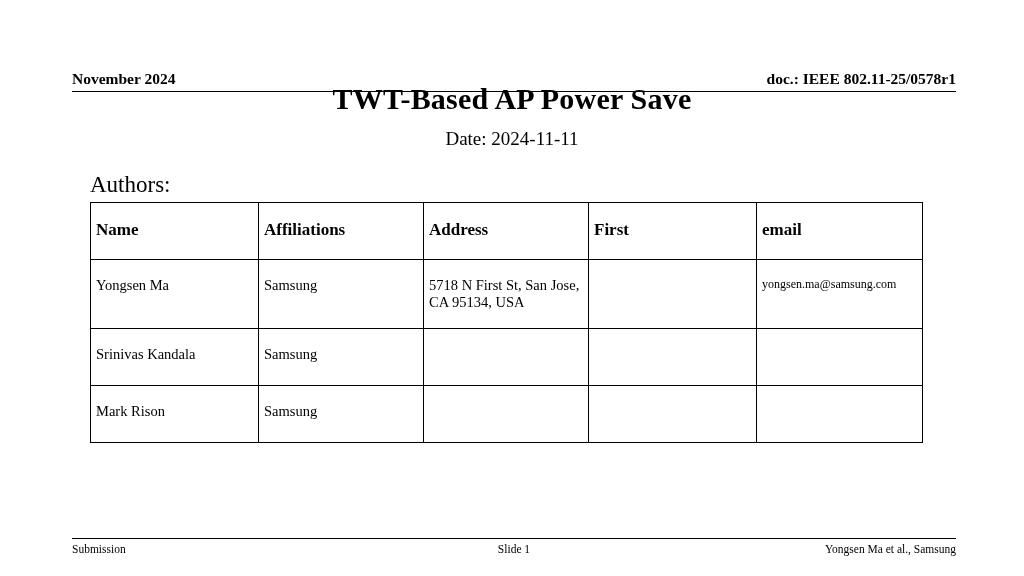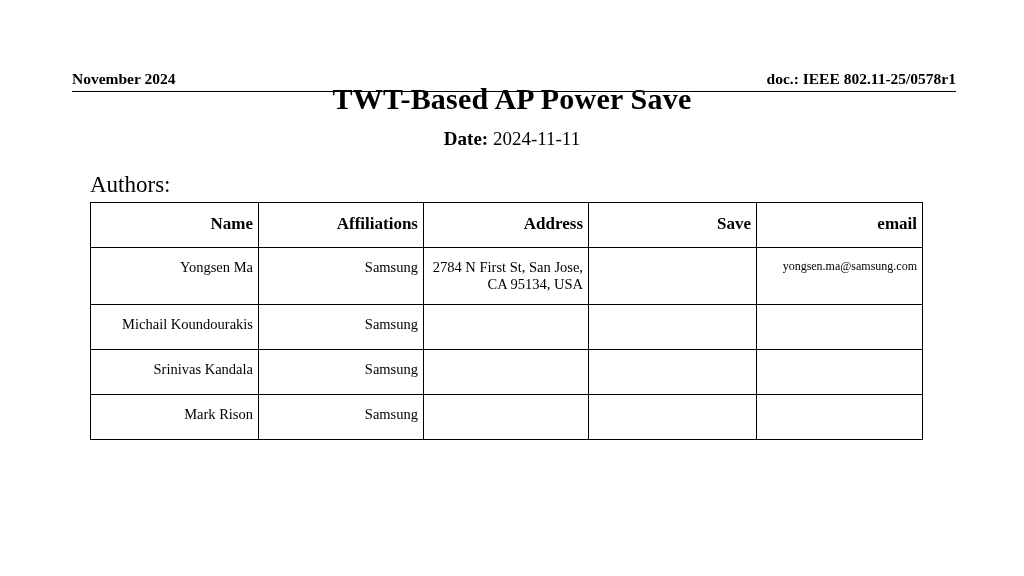--- a/index.html
+++ b/index.html
@@ -51,21 +51,21 @@
     letter-spacing: 0.2px;
   }
   .date-line {
     position: absolute;
     left: 0;
     top: 128px;
     width: 1024px;
     text-align: center;
     font-size: 19px;
   }
-  .date-line .lbl { font-weight: bold; margin-top: 33px; }
+  .date-line .lbl { font-weight: normal; margin-top: 33px; }
   .date-line .val { font-weight: normal; }
 
   .authors-label {
     position: absolute;
     left: 90px;
     top: 172px;
     font-size: 23px;
   }
 
   
@@ -73,23 +73,23 @@
     position: absolute;
     left: 90px;
     top: 202px;
     width: 832px;
     border-collapse: collapse;
     table-layout: fixed;
   }
   .authors-table th,
   .authors-table td {
     border: 1px solid #000;
-    text-align: right;
+    text-align: left;
     vertical-align: top;
-    padding: 11px 5px;
+    padding: 17px 5px;
   }
   .authors-table th {
     font-size: 17px;
     font-weight: bold;
     height: 22px;
   }
   .authors-table td {
     font-size: 14.5px;
     font-weight: normal;
     height: 22px;
@@ -150,50 +150,48 @@
       <col class="col-affil">
       <col class="col-address">
       <col class="col-phone">
       <col class="col-email">
     </colgroup>
     <thead>
       <tr>
         <th>Name</th>
         <th>Affiliations</th>
         <th>Address</th>
-        <th>Save</th>
+        <th>First</th>
         <th>email</th>
       </tr>
     </thead>
     <tbody>
       <tr>
         <td>Yongsen Ma</td>
         <td>Samsung</td>
-        <td>2784 N First St, San Jose, CA 95134, USA</td>
+        <td>5718 N First St, San Jose, CA 95134, USA</td>
         <td></td>
         <td class="email">yongsen.ma@samsung.com</td>
-      </tr>
-      <tr>
-        <td>Michail Koundourakis</td>
-        <td>Samsung</td>
-        <td></td>
-        <td></td>
-        <td class="email"></td>
       </tr>
       <tr>
         <td>Srinivas Kandala</td>
         <td>Samsung</td>
         <td></td>
         <td></td>
         <td class="email"></td>
       </tr>
       <tr>
         <td>Mark Rison</td>
         <td>Samsung</td>
         <td></td>
         <td></td>
         <td class="email"></td>
       </tr>
     </tbody>
   </table>
 
+  <div class="footer">
+    <div class="left">Submission</div>
+    <div class="center">Slide 1</div>
+    <div class="right">Yongsen Ma et al., Samsung</div>
+  </div>
 
 </div>
 
 </body></html>

